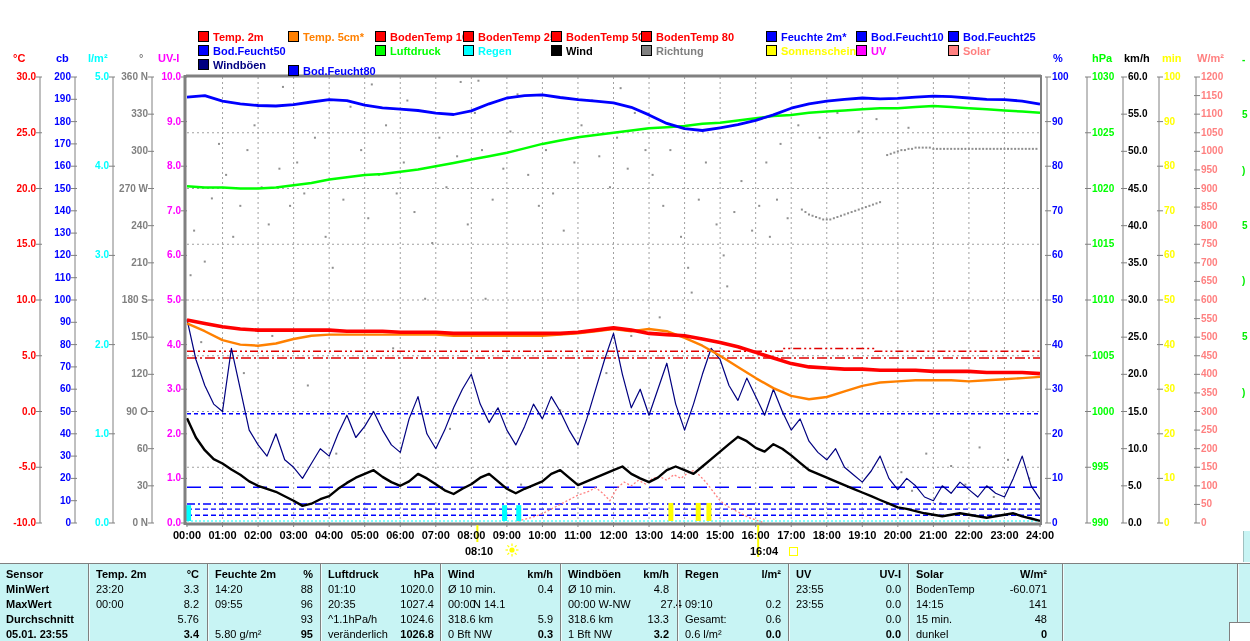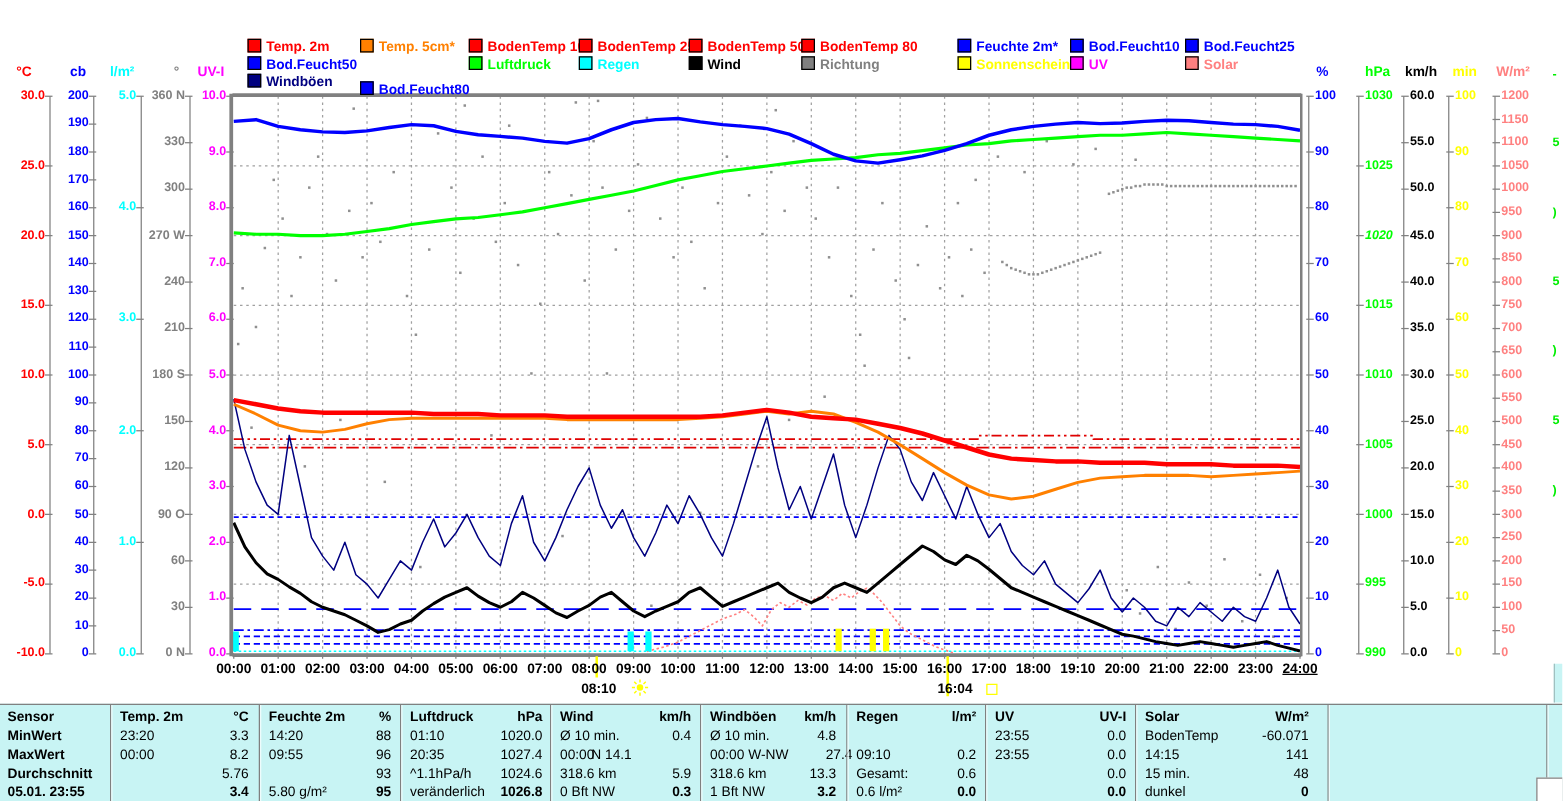--- a/index.html
+++ b/index.html
@@ -524,21 +524,21 @@
       <div class="ticklabel" style="left: 1052px; top: 255.4px; color: rgb(0, 0, 255);">60</div>
       <div class="ticklabel" style="left: 1052px; top: 300px; color: rgb(0, 0, 255);">50</div>
       <div class="ticklabel" style="left: 1052px; top: 344.6px; color: rgb(0, 0, 255);">40</div>
       <div class="ticklabel" style="left: 1052px; top: 389.2px; color: rgb(0, 0, 255);">30</div>
       <div class="ticklabel" style="left: 1052px; top: 433.8px; color: rgb(0, 0, 255);">20</div>
       <div class="ticklabel" style="left: 1052px; top: 478.4px; color: rgb(0, 0, 255);">10</div>
       <div class="ticklabel" style="left: 1052px; top: 523px; color: rgb(0, 0, 255);">0</div>
       <div class="axhead" style="left: 1092px; color: rgb(0, 255, 0);">hPa</div>
       <div class="ticklabel" style="left: 1092px; top: 77px; color: rgb(0, 255, 0);">1030</div>
       <div class="ticklabel" style="left: 1092px; top: 132.75px; color: rgb(0, 255, 0);">1025</div>
-      <div class="ticklabel" style="left: 1092px; top: 188.5px; color: rgb(0, 255, 0); font-style: italic;">1020</div>
+      <div class="ticklabel" style="left: 1092px; top: 188.5px; color: rgb(0, 255, 0);">1020</div>
       <div class="ticklabel" style="left: 1092px; top: 244.25px; color: rgb(0, 255, 0);">1015</div>
       <div class="ticklabel" style="left: 1092px; top: 300px; color: rgb(0, 255, 0);">1010</div>
       <div class="ticklabel" style="left: 1092px; top: 355.75px; color: rgb(0, 255, 0);">1005</div>
       <div class="ticklabel" style="left: 1092px; top: 411.5px; color: rgb(0, 255, 0);">1000</div>
       <div class="ticklabel" style="left: 1092px; top: 467.25px; color: rgb(0, 255, 0);">995</div>
       <div class="ticklabel" style="left: 1092px; top: 523px; color: rgb(0, 255, 0);">990</div>
       <div class="axhead" style="left: 1124px; color: rgb(0, 0, 0);">km/h</div>
       <div class="ticklabel" style="left: 1128px; top: 77px; color: rgb(0, 0, 0);">60.0</div>
       <div class="ticklabel" style="left: 1128px; top: 114.167px; color: rgb(0, 0, 0);">55.0</div>
       <div class="ticklabel" style="left: 1128px; top: 151.333px; color: rgb(0, 0, 0);">50.0</div>
@@ -607,21 +607,21 @@
       <div class="xlabel" style="left: 684.583px;">14:00</div>
       <div class="xlabel" style="left: 720.125px;">15:00</div>
       <div class="xlabel" style="left: 755.667px;">16:00</div>
       <div class="xlabel" style="left: 791.208px;">17:00</div>
       <div class="xlabel" style="left: 826.75px;">18:00</div>
       <div class="xlabel" style="left: 862.292px;">19:10</div>
       <div class="xlabel" style="left: 897.833px;">20:00</div>
       <div class="xlabel" style="left: 933.375px;">21:00</div>
       <div class="xlabel" style="left: 968.917px;">22:00</div>
       <div class="xlabel" style="left: 1004.46px;">23:00</div>
-      <div class="xlabel" style="left: 1040px; text-decoration: underline;">24:00</div>
+      <div class="xlabel" style="left: 1040px;">24:00</div>
     </div>
 
   <div class="sunlabel" style="left:479px;">08:10</div>
   <svg class="sunlabel" style="left:505px;top:543px;transform:none;" width="14" height="14">
     <circle cx="7" cy="7" r="2.6" fill="#ffff00"></circle>
     <g stroke="#ffff00" stroke-width="1.2">
       <line x1="7" y1="0.5" x2="7" y2="3"></line>
         <line x1="7" y1="11" x2="7" y2="13.5"></line>
       <line x1="0.5" y1="7" x2="3" y2="7"></line>
         <line x1="11" y1="7" x2="13.5" y2="7"></line>

